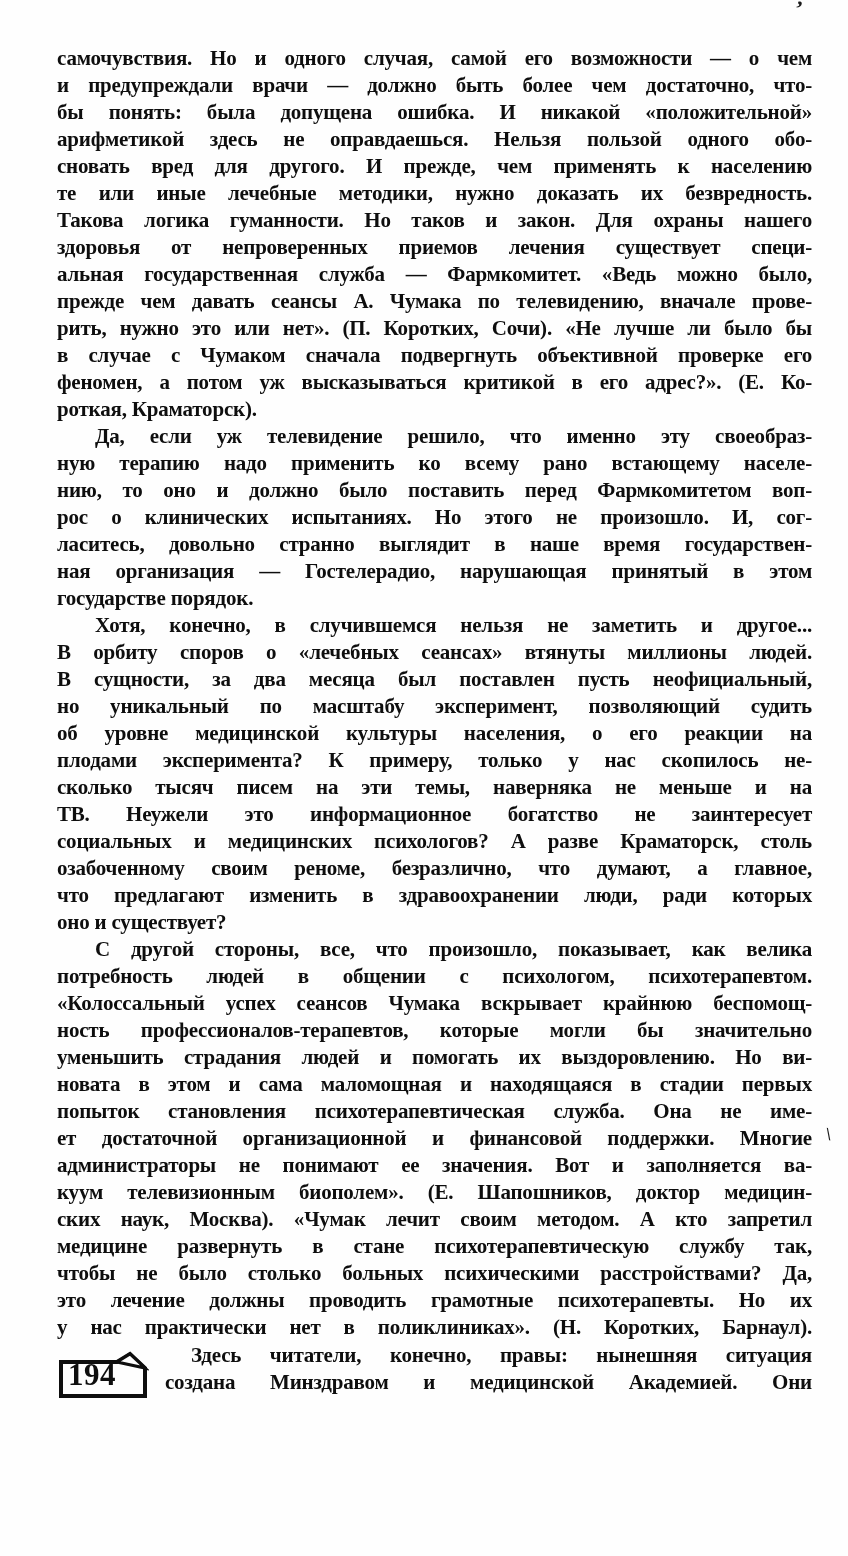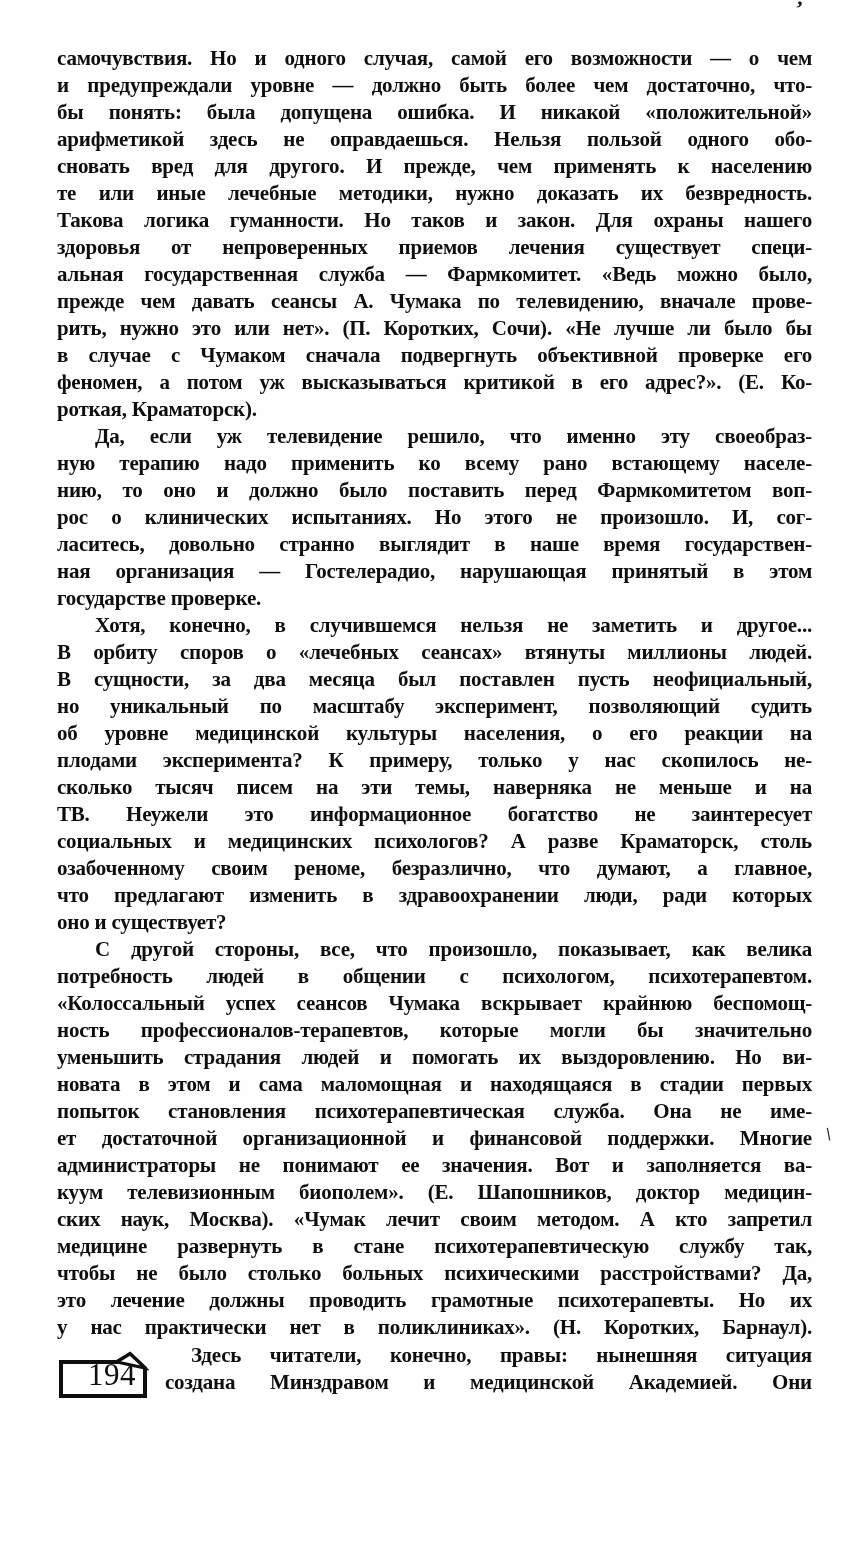--- a/index.html
+++ b/index.html
@@ -48,22 +48,21 @@
     margin-top:9px;
     margin-right:16px;
   }
   .pagebox svg { display:block; }
   .pagenum {
     position:absolute;
     left:11px; top:7px;
     font-size:31px;
     line-height:34px;
     letter-spacing:0.5px;
-    font-weight:400;
-    margin-left:20px;
+    font-weight:700;
   }
   #footer-text { flex:1 1 auto; min-width:0; }
   .artifact {
     position:absolute;
     font-size:22px;
     color:#1a1a1a;
   }
   .a1 { left:795px; top:-4px; transform:rotate(12deg); }
   .a2 { left:826px; top:1124px; font-size:18px; transform:rotate(8deg); }
 </style>
@@ -73,42 +72,42 @@
 <div class="page">
 
   <span class="artifact a1">’</span>
   <span class="artifact a2">\</span>
 
   <div class="textblock">
 
     <div id="text-main">
         <div>
           <div class="line"><span>самочувствия. Но и одного случая, самой его возможности — о чем</span></div>
-          <div class="line"><span>и предупреждали уровне — должно быть более чем достаточно, что-</span></div>
+          <div class="line"><span>и предупреждали врачи — должно быть более чем достаточно, что-</span></div>
           <div class="line"><span>бы понять: была допущена ошибка. И никакой «положительной»</span></div>
           <div class="line"><span>арифметикой здесь не оправдаешься. Нельзя пользой одного обо-</span></div>
           <div class="line"><span>сновать вред для другого. И прежде, чем применять к населению</span></div>
           <div class="line"><span>те или иные лечебные методики, нужно доказать их безвредность.</span></div>
           <div class="line"><span>Такова логика гуманности. Но таков и закон. Для охраны нашего</span></div>
           <div class="line"><span>здоровья от непроверенных приемов лечения существует специ-</span></div>
           <div class="line"><span>альная государственная служба — Фармкомитет. </span><span class="it">«Ведь можно было,</span></div>
           <div class="line"><span class="it">прежде чем давать сеансы А. Чумака по телевидению, вначале прове-</span></div>
           <div class="line"><span class="it">рить, нужно это или нет».</span><span> (П. Коротких, Сочи). </span><span class="it">«Не лучше ли было бы</span></div>
           <div class="line"><span class="it">в случае с Чумаком сначала подвергнуть объективной проверке его</span></div>
           <div class="line"><span class="it">феномен, а потом уж высказываться критикой в его адрес?».</span><span> (Е. Ко-</span></div>
           <div class="line noj"><span>роткая, Краматорск).</span></div>
         </div>
         <div>
           <div class="line indent"><span>Да, если уж телевидение решило, что именно эту своеобраз-</span></div>
           <div class="line"><span>ную терапию надо применить ко всему рано встающему населе-</span></div>
           <div class="line"><span>нию, то оно и должно было поставить перед Фармкомитетом воп-</span></div>
           <div class="line"><span>рос о клинических испытаниях. Но этого не произошло. И, сог-</span></div>
           <div class="line"><span>ласитесь, довольно странно выглядит в наше время государствен-</span></div>
           <div class="line"><span>ная организация — Гостелерадио, нарушающая принятый в этом</span></div>
-          <div class="line noj"><span>государстве проверке.</span></div>
+          <div class="line noj"><span>государстве порядок.</span></div>
         </div>
         <div>
           <div class="line indent"><span>Хотя, конечно, в случившемся нельзя не заметить и другое...</span></div>
           <div class="line"><span>В орбиту споров о «лечебных сеансах» втянуты миллионы людей.</span></div>
           <div class="line"><span>В сущности, за два месяца был поставлен пусть неофициальный,</span></div>
           <div class="line"><span>но уникальный по масштабу эксперимент, позволяющий судить</span></div>
           <div class="line"><span>об уровне медицинской культуры населения, о его реакции на</span></div>
           <div class="line"><span>плодами эксперимента? К примеру, только у нас скопилось не-</span></div>
           <div class="line"><span>сколько тысяч писем на эти темы, наверняка не меньше и на</span></div>
           <div class="line"><span>ТВ. Неужели это информационное богатство не заинтересует</span></div>

